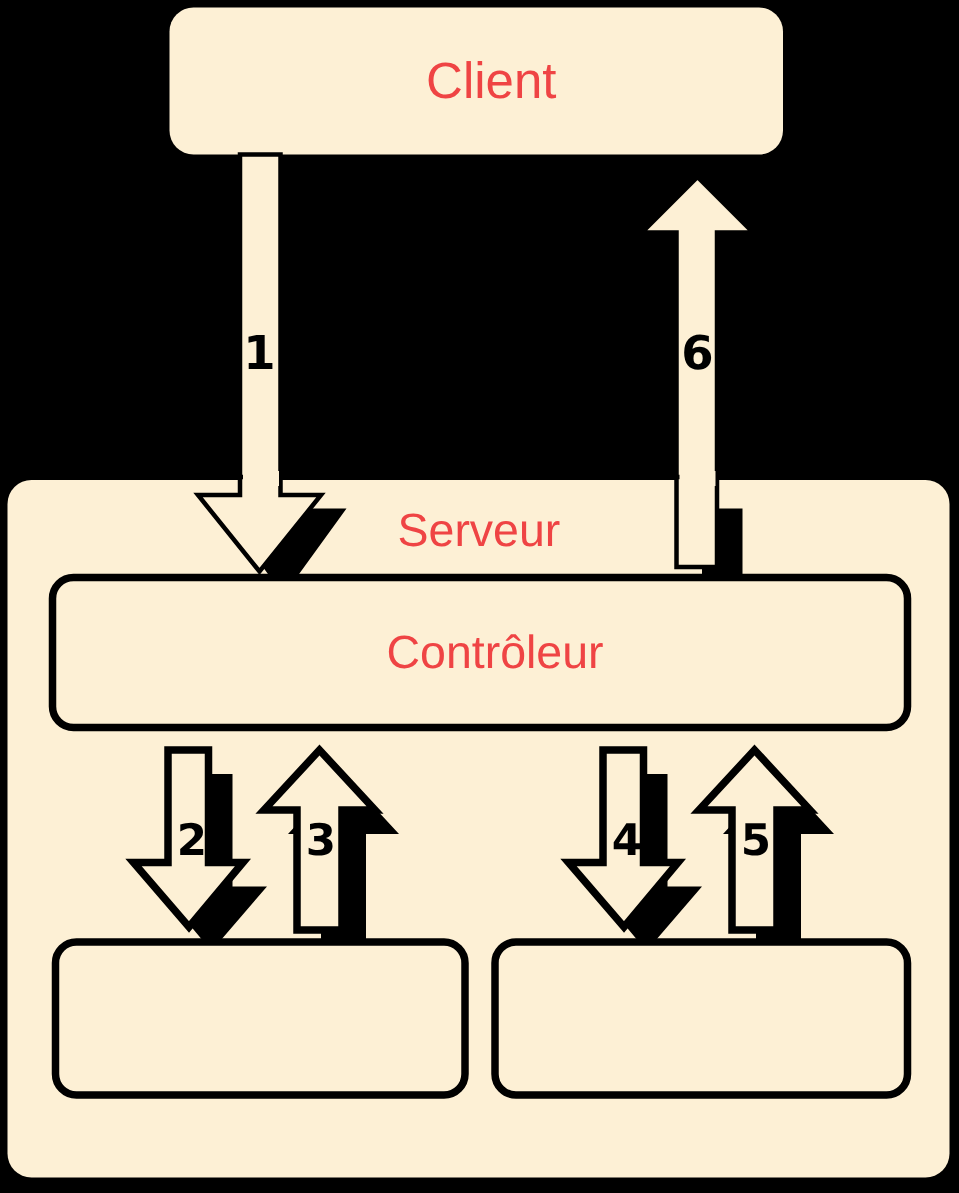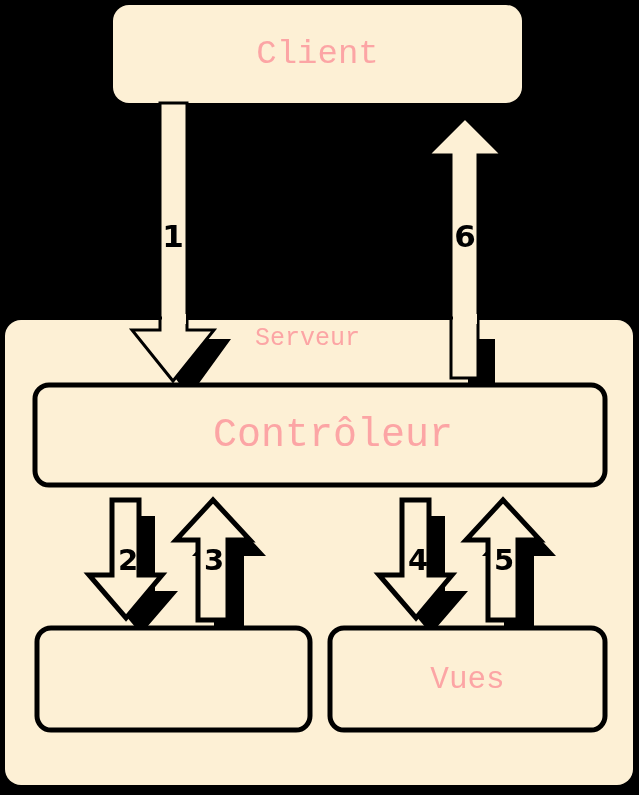--- a/index.html
+++ b/index.html
@@ -21,38 +21,39 @@
   #canvas svg {
     position: absolute;
     left: 0;
     top: 0;
   }
   .box-label {
     position: absolute;
     display: flex;
     align-items: center;
     justify-content: center;
-    color: #fca5a5;
-    font-family: Liberation Mono, monospace;
+    color: #ef4444;
+    font-family: Liberation Sans, sans-serif;
     font-weight: 400;
     pointer-events: none;
     white-space: nowrap;
+    padding-left: 10px;
   }
   .arrow-num {
     position: absolute;
     color: #000000;
     font-family: "DejaVu Sans", sans-serif;
     font-weight: bold;
     text-align: center;
     pointer-events: none;
     white-space: nowrap;
   }
   #lbl-client   { left: 113px; top: 5px;   width: 409px; height: 98px;  font-size: 34px; }
-  #lbl-serveur  { left: 255px; top: 316px; width: 150px; height: 44px;  font-size: 25px; justify-content: flex-start; }
-  #lbl-ctrl     { left: 48px;  top: 385px; width: 570px; height: 100px; font-size: 40px; }
+  #lbl-serveur  { left: 255px; top: 332px; width: 150px; height: 44px;  font-size: 31px; justify-content: flex-start; }
+  #lbl-ctrl     { left: 35px;  top: 385px; width: 570px; height: 100px; font-size: 31px; }
   #lbl-modeles  { left: 37px;  top: 628px; width: 273px; height: 102px; font-size: 31px; }
   #lbl-vues     { left: 330px; top: 628px; width: 275px; height: 102px; font-size: 31px; }
   #num-1 { left: 158px; top: 218px; width: 30px; font-size: 31px; }
   #num-6 { left: 450px; top: 218px; width: 30px; font-size: 31px; }
   #num-2 { left: 114px; top: 543px; width: 28px; font-size: 29px; }
   #num-3 { left: 200px; top: 543px; width: 28px; font-size: 29px; }
   #num-4 { left: 404px; top: 543px; width: 28px; font-size: 29px; }
   #num-5 { left: 490px; top: 543px; width: 28px; font-size: 29px; }
 </style>
 </head>
@@ -111,21 +112,20 @@
     <rect x="330" y="628" width="275" height="102" rx="14" ry="14" fill="#FDF0D5" stroke="#000000" stroke-width="5"></rect>
   </svg>
 
   <div class="box-label" id="lbl-client">Client</div>
 
   <div class="box-label" id="lbl-serveur">Serveur</div>
 
   <div class="box-label" id="lbl-ctrl">Contrôleur</div>
 
 
-  <div class="box-label" id="lbl-vues">Vues</div>
 
   <div class="arrow-num" id="num-1">1</div>
 
   <div class="arrow-num" id="num-2">2</div>
 
   <div class="arrow-num" id="num-3">3</div>
 
   <div class="arrow-num" id="num-4">4</div>
 
   <div class="arrow-num" id="num-5">5</div>

